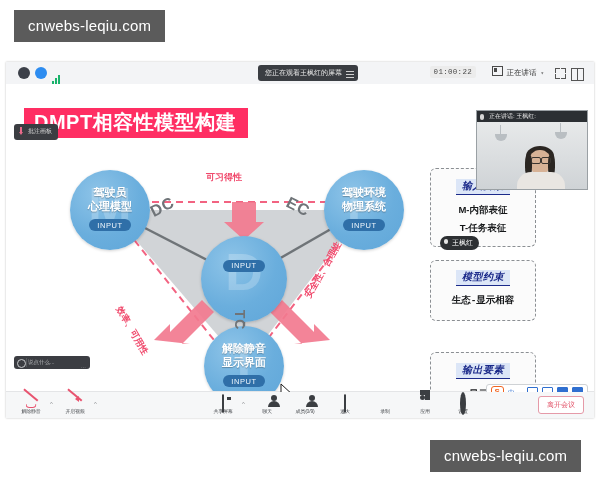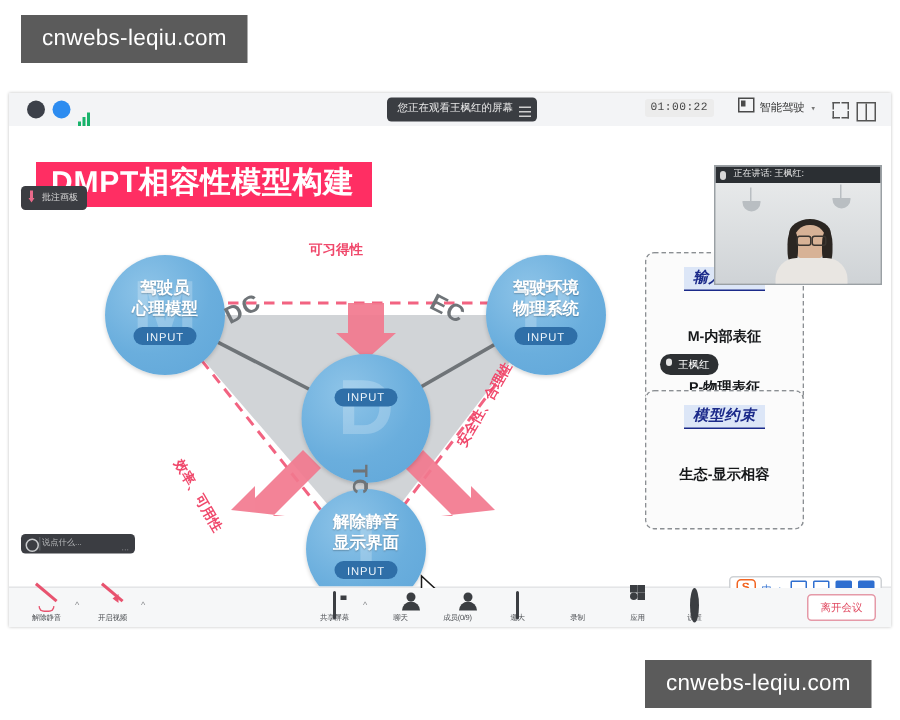--- a/index.html
+++ b/index.html
@@ -163,21 +163,21 @@
     position:absolute;color:#6f7478;font-weight:bold;
     font-size:16px;letter-spacing:1px;
   }
   #lbl-dc{left:116px;top:54px;transform:rotate(-27deg);}
   #lbl-ec{left:252px;top:54px;transform:rotate(27deg);}
   #lbl-tc{left:196px;top:168px;transform:rotate(90deg);font-size:14px;}
 
   .red-label{
     position:absolute;color:#f0486b;font-weight:bold;font-size:9px;white-space:nowrap;
   }
-  #rl-top{left:172px;top:16px;}
+  #rl-top{left:172px;top:27px;}
   #rl-left{left:90px;top:160px;transform:rotate(60deg);transform-origin:left top;}
   #rl-right{left:268px;top:150px;transform:rotate(-60deg);transform-origin:left top;}
 
   
   #cursor{
     position:absolute;left:247px;top:240px;width:0;height:0;z-index:9;
   }
   #cursor svg{overflow:visible;}
 
   
@@ -196,24 +196,24 @@
     color:#1b2a8a;
     background:#dce6f7;
     padding:0 6px 1px 6px;
     border-bottom:1.5px solid #1b2a8a;
     margin-bottom:5px;
     letter-spacing:.5px;
   }
   .info-box .bx-item{
     font-size:9.5px;font-weight:bold;color:#16181a;
     line-height:1.55;
-    margin:19px 0;
+    margin:3px 0;
   }
   #box-input{top:84px;}
-  #box-constraint{top:176px;}
+  #box-constraint{top:176px;font-family:Liberation Mono, monospace;}
   #box-output{top:268px;}
 
   
   #video-thumb{
     position:absolute;right:6px;top:26px;width:110px;height:78px;
     background:#cfd2d4;border:1px solid #9aa0a4;overflow:hidden;
   }
   #video-thumb .vt-bar{
     position:absolute;left:0;top:0;width:100%;height:11px;
     background:#2b2f33;color:#e6e6e6;font-size:6px;line-height:11px;
@@ -347,21 +347,21 @@
       <span class="menu-dots">
           <span></span>
           <span></span>
           <span></span>
         </span>
     </div>
 
     <div id="timer">01:00:22</div>
 
     <div id="view-select">
-      <span class="vs-ico"></span><span>智能驾驶</span><span class="caret">▾</span>
+      <span class="vs-ico"></span><span>正在讲话</span><span class="caret">▾</span>
     </div>
 
     <div id="btn-fullscreen">
         <span></span>
         <span></span>
         <span></span>
         <span></span>
       </div>
     <div id="btn-sidepanel"></div>
   </div>
@@ -430,29 +430,32 @@
       <div id="cursor">
         <svg width="14" height="18" viewBox="0 0 14 18">
           <polygon points="0,0 0,14 3.6,10.6 6,16 8.4,15 6,9.8 10.6,9.8" fill="#ffffff" stroke="#1b1b1b" stroke-width="1"></polygon>
         </svg>
       </div>
     </div>
 
     <div class="info-box" id="box-input">
       <div class="bx-title">输入要素</div>
       <div class="bx-item">M-内部表征</div>
-      <div class="bx-item">P-物理表征</div>
       <div class="bx-item">T-任务表征</div>
     </div>
 
     <div class="info-box" id="box-constraint">
       <div class="bx-title">模型约束</div>
       <div class="bx-item">生态-显示相容</div>
     </div>
 
+    <div class="info-box" id="box-output">
+      <div class="bx-title">输出要素</div>
+      <div class="bx-item">D-显示表征</div>
+    </div>
 
     <div id="video-thumb">
       <div class="vt-bar">
         <span class="mic"></span>
         <span>正在讲话: 王枫红:</span>
       </div>
       <div class="vt-room">
         <span class="vt-lamp" style="left:18px;top:12px;"></span>
         <span class="vt-lamp" style="left:78px;top:10px;"></span>
         <span class="vt-person-hair"></span>

